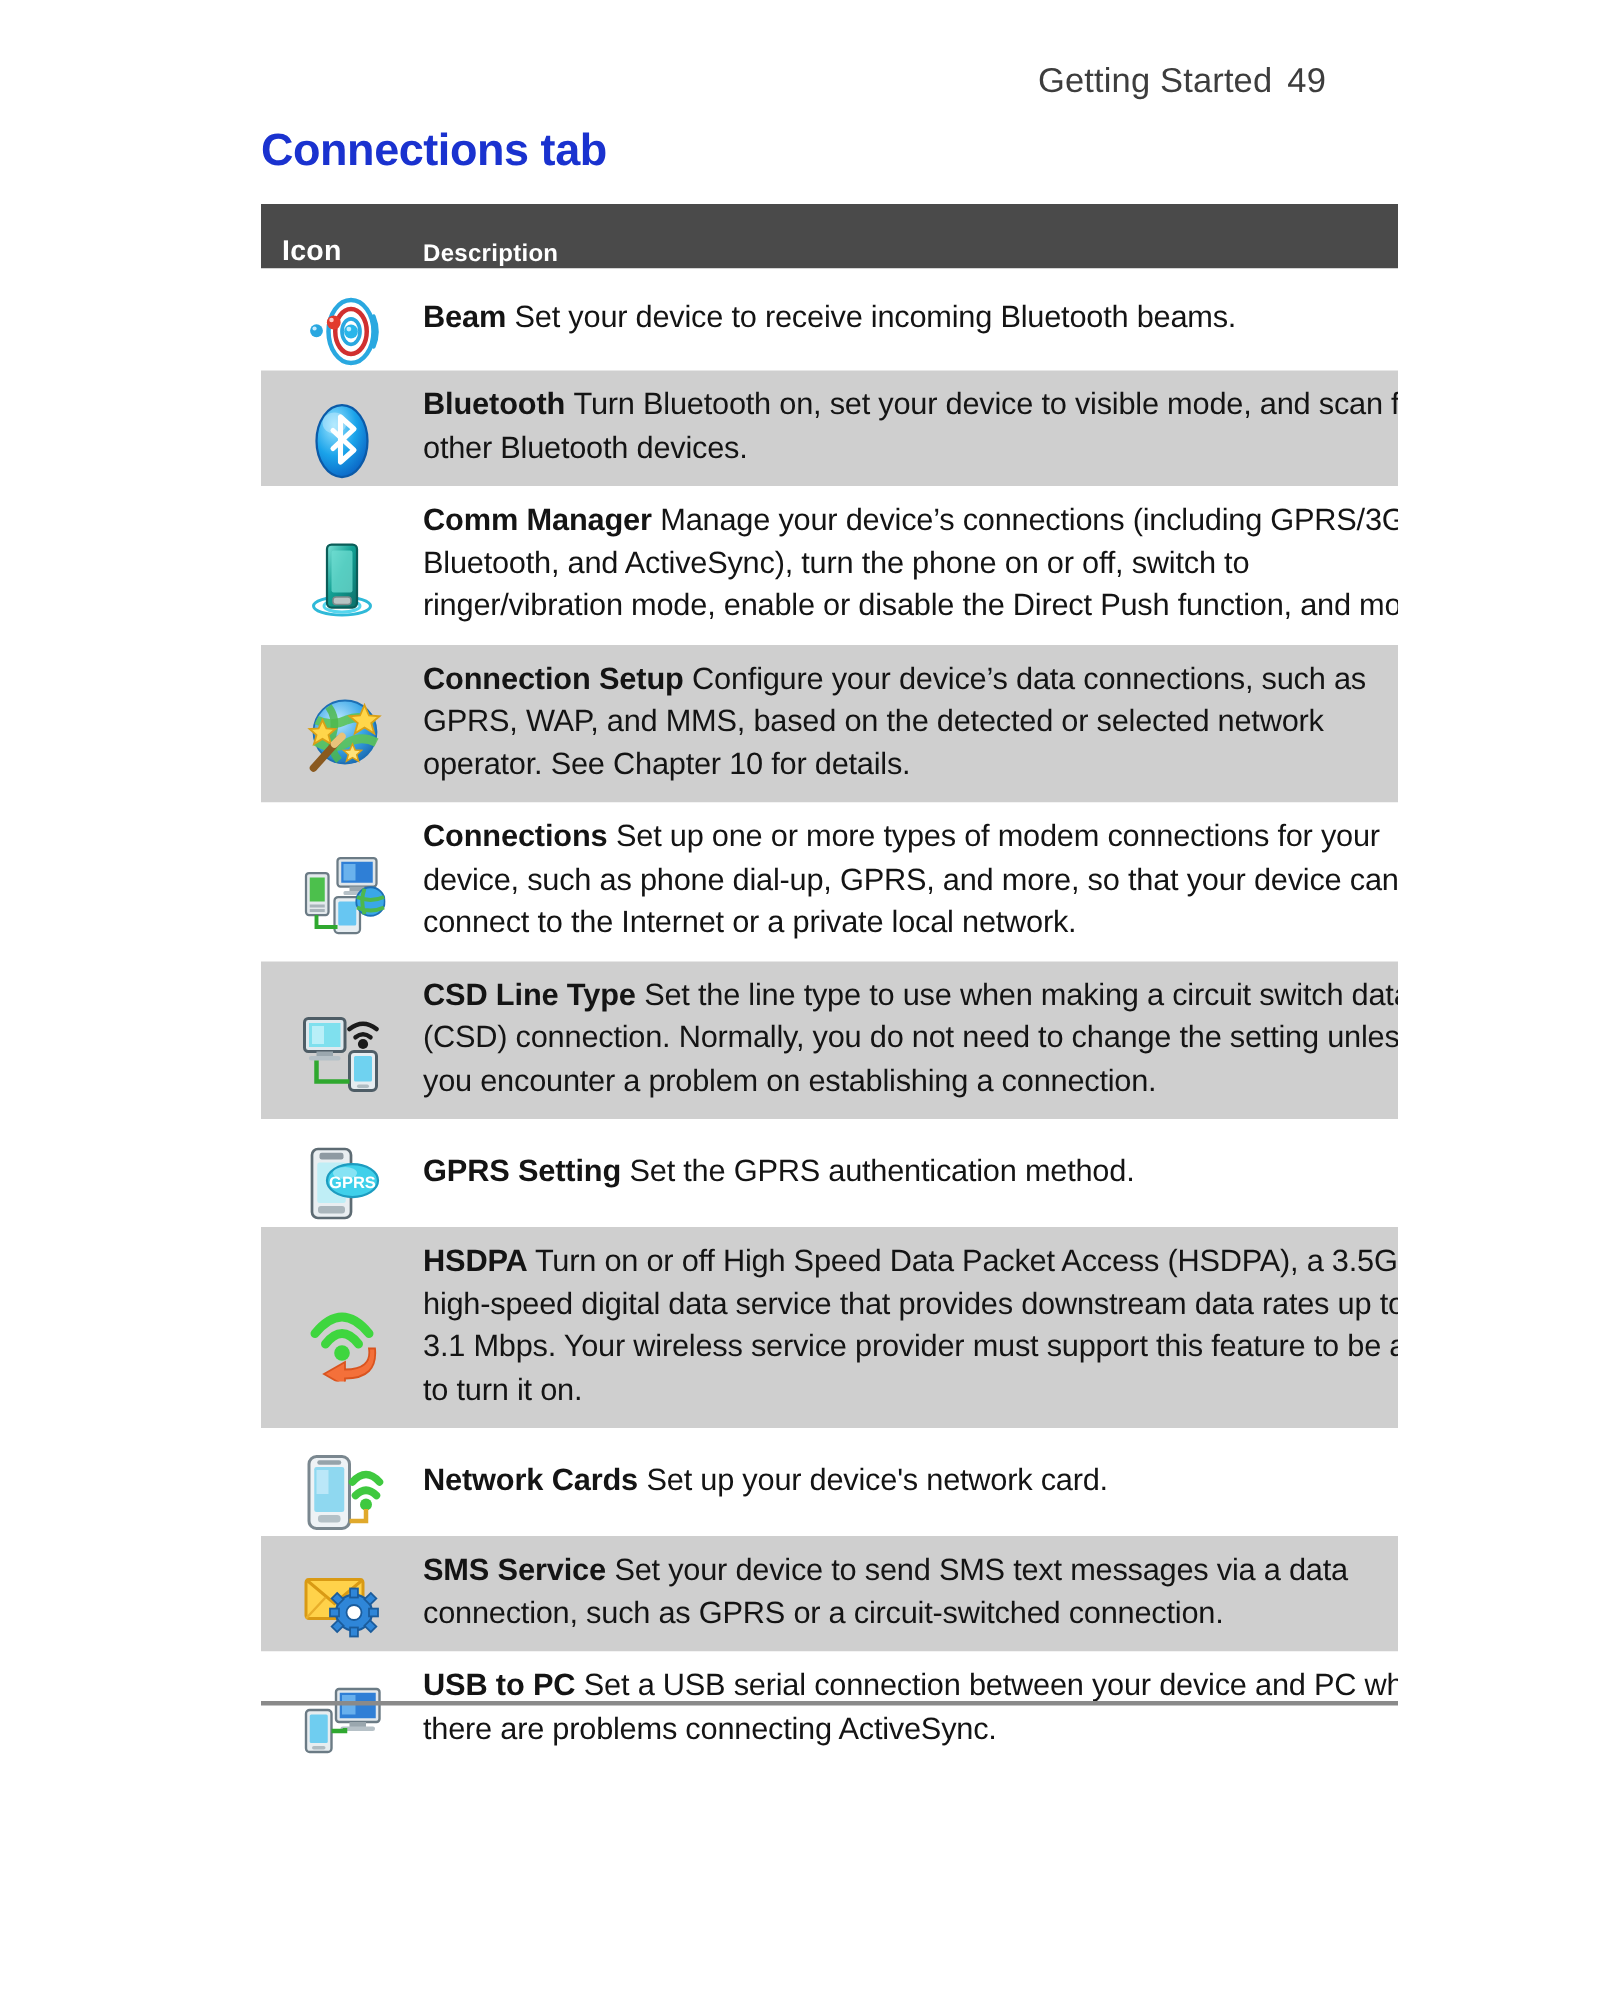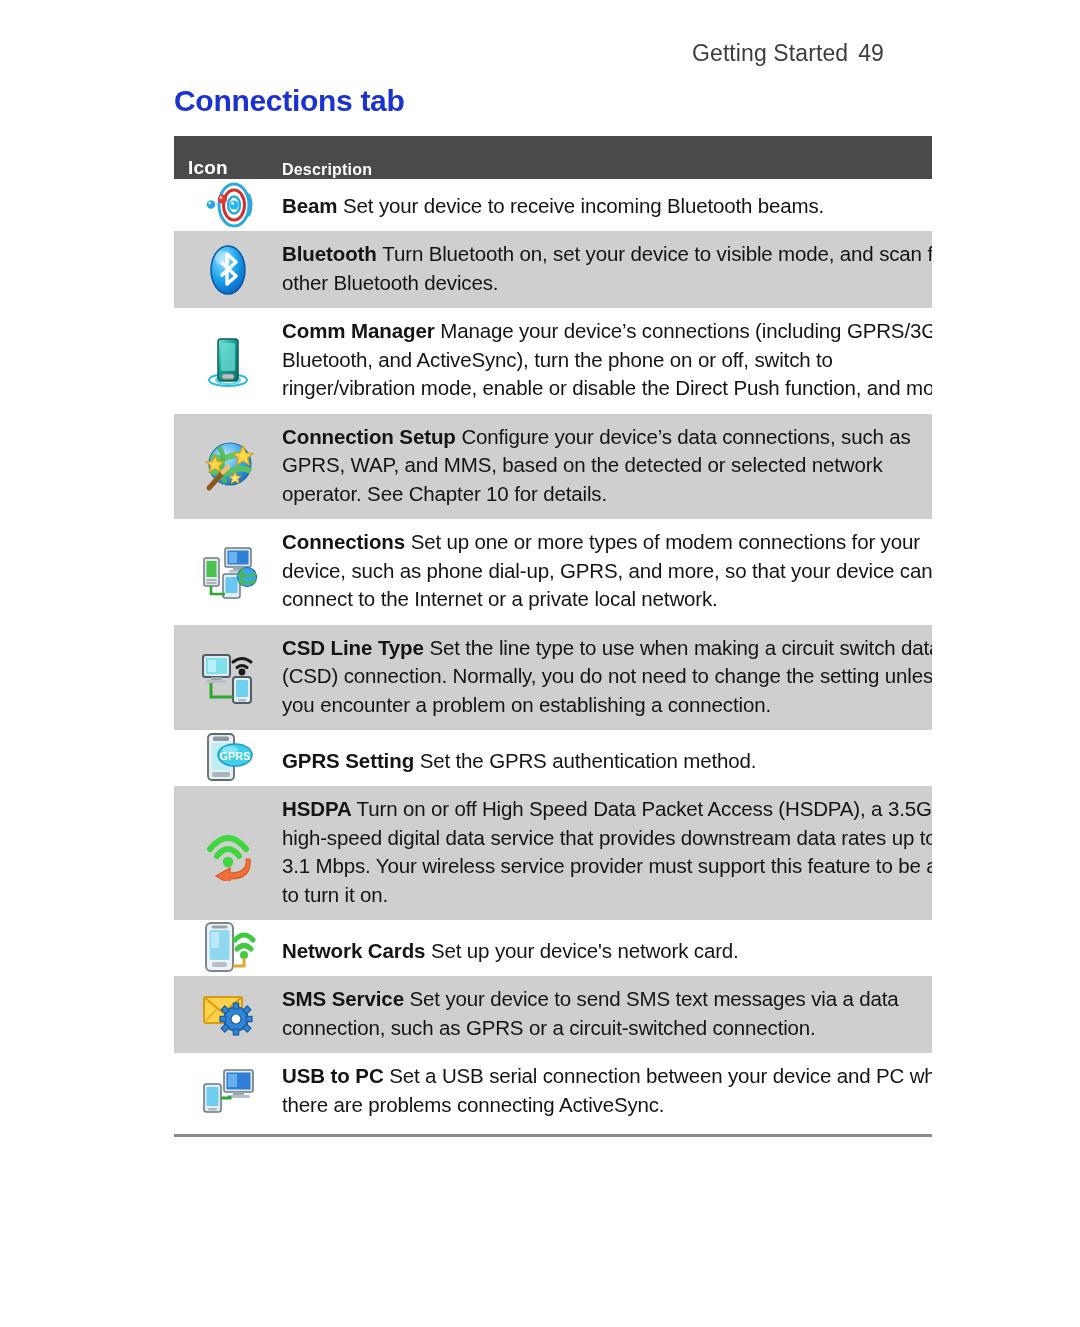--- a/index.html
+++ b/index.html
@@ -33,26 +33,27 @@
     border-collapse:collapse;
   }
   .thead{
     background:#4a4a4a;color:#ffffff;
     height:43px;display:flex;align-items:flex-end;
   }
   .thead .h-icon{width:108px;padding-left:14px;box-sizing:border-box;
     font-size:19px;font-weight:bold;letter-spacing:.2px;}
   .thead .h-desc{font-size:16px;font-weight:bold;letter-spacing:.2px;}
 
-  .row{display:flex;align-items:flex-end;background:#ffffff;}
+  .row{display:flex;align-items:center;background:#ffffff;}
   .row.alt{background:#cfcfcf;}
   .cell-icon{
     width:108px;flex:0 0 108px;
     display:flex;align-items:center;justify-content:center;
     align-self:stretch;
+    margin-top:16px;
   }
   .cell-desc{
     flex:1;padding:9px 26px 11px 0;
     font-size:20.5px;line-height:28.5px;color:#141414;
     letter-spacing:-.15px;
   }
   .cell-desc b{font-weight:bold;letter-spacing:-.1px;}
   .cell-desc b::after{content:" ";}
 
   .rule{

